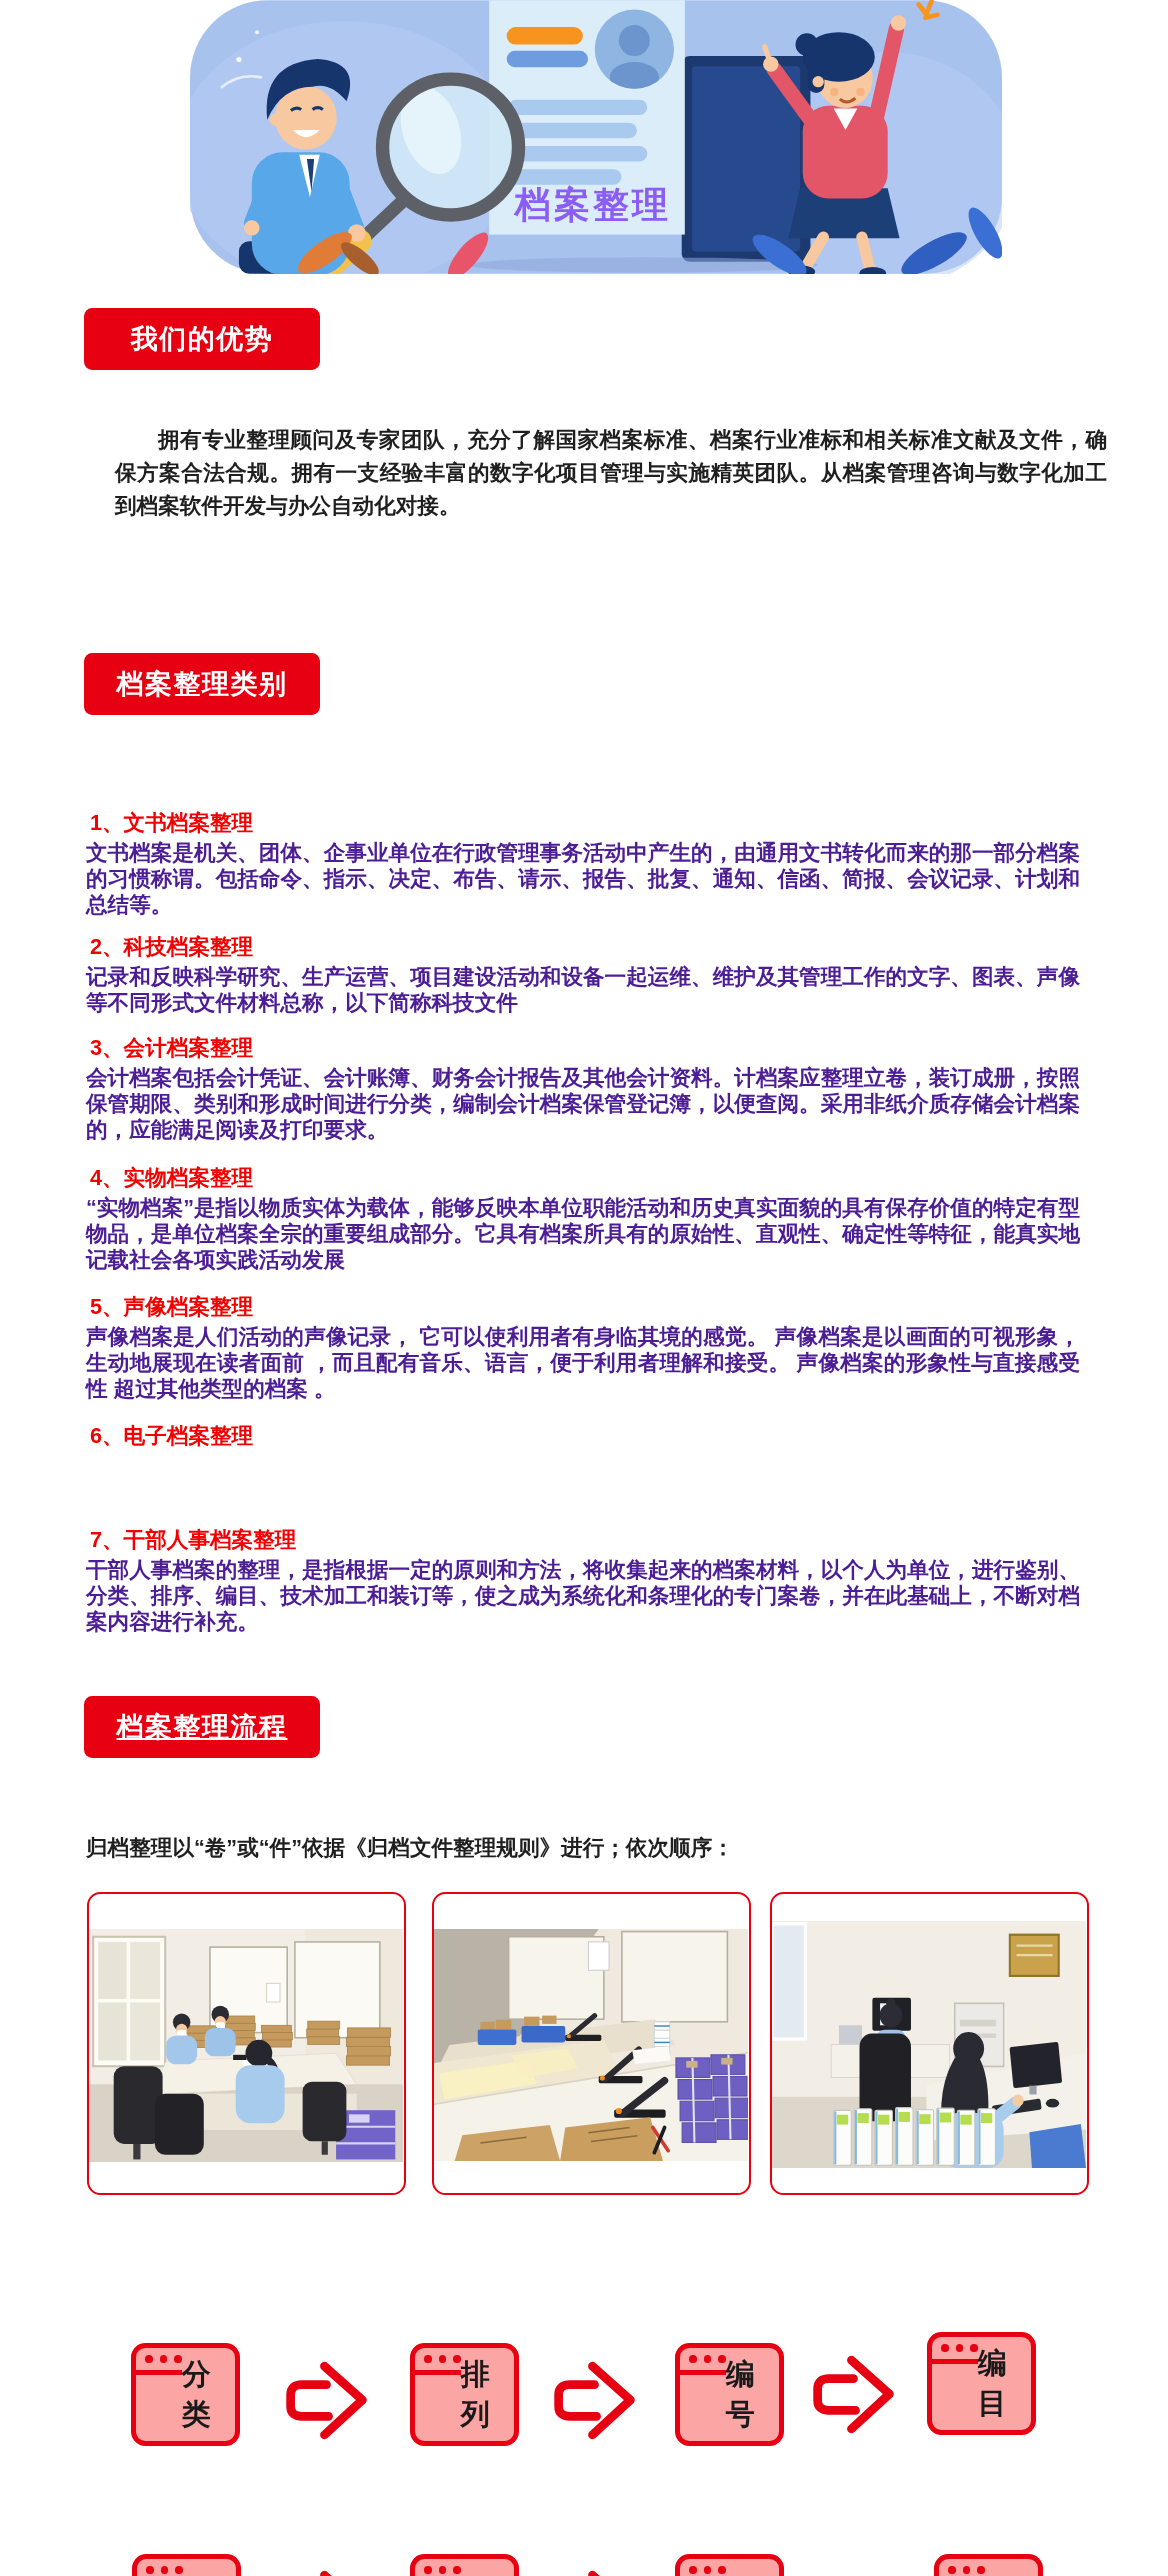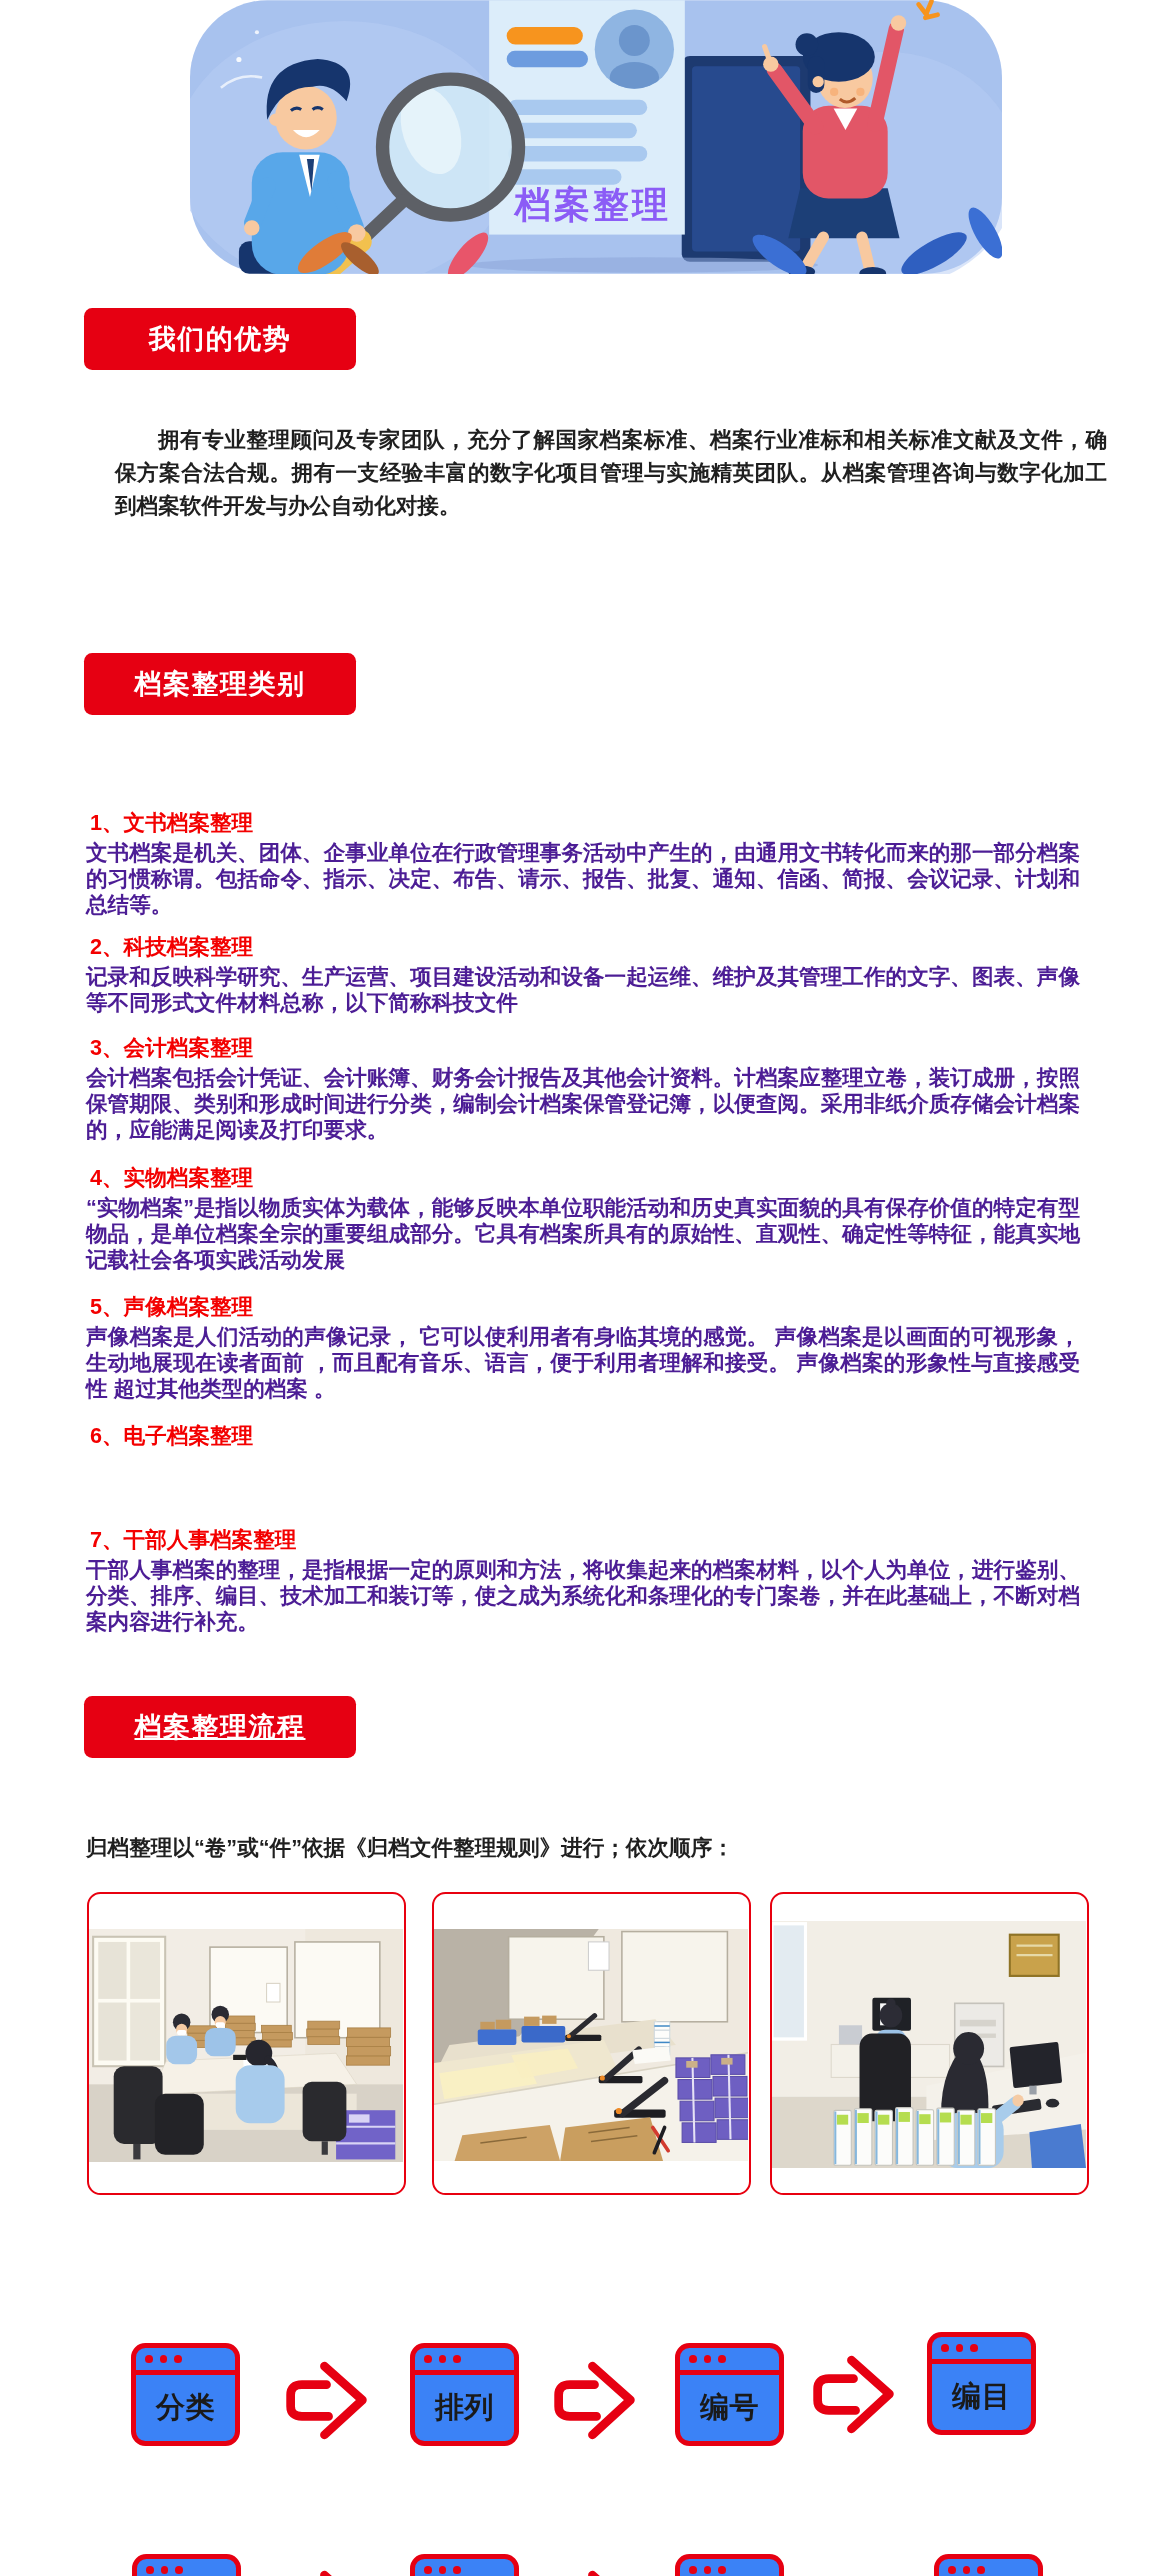--- a/index.html
+++ b/index.html
@@ -1,20 +1,20 @@
 <!DOCTYPE html>
 <html style="font-size:8.2px"><head>
 <meta charset="utf-8">
 <style>
   html,body{margin:0;padding:0;background:#ffffff;}
   #page{position:relative;width:1168px;height:2921px;background:#ffffff;overflow:hidden;
         font-family:"Liberation Sans","DejaVu Sans",sans-serif;color:#1f1f1f;}
   .abs{position:absolute;}
   
-  .badge{position:absolute;left:84px;width:272px;height:62px;background:#e60012;border-radius:8.2px;
+  .badge{position:absolute;left:84px;width:236px;height:62px;background:#e60012;border-radius:8.2px;
          display:flex;align-items:center;justify-content:center;color:#ffffff;font-size:27px;
          font-weight:700;letter-spacing:1.5px;}
   
   .intro{position:absolute;left:89px;top:423px;width:992px;font-size:21.6px;line-height:33px;
          font-weight:600;text-align:justify;text-indent:43px;color:#1f1f1f;margin-left:26px;}
   
   .cat-item{position:absolute;left:86px;width:994px;}
   .cat-item h3{margin:4px;font-size:21.6px;line-height:26px;font-weight:700;color:#f30000;}
   .cat-item p{margin:1px 0 0 0;font-size:21.6px;line-height:26px;font-weight:600;text-align:justify;color:#4c1d95;}
   .flow-note{position:absolute;left:86px;top:1809px;width:1010px;font-size:21.6px;line-height:29px;
@@ -22,21 +22,21 @@
   
   .banner-title{position:absolute;left:490px;top:181px;width:206px;text-align:center;
                 font-size:36px;font-weight:700;color:#8b5cf6;letter-spacing:3.1px;}
   
   .photo-card{position:absolute;top:1892px;width:319px;height:303px;background:#ffffff;
               border:2.6px solid #e8000f;border-radius:13.4px;box-sizing:border-box;overflow:hidden;}
   .photo-content{position:absolute;left:0;width:314px;}
   .photo-content svg{display:block;width:100%;height:100%;}
   
   .step{position:absolute;width:109px;height:103px;border:5.7px solid #e60012;border-radius:14.4px;
-        background:#3b82f6;box-sizing:border-box;display:flex;flex-direction:column;}
+        background:#fca5a5;box-sizing:border-box;display:flex;flex-direction:row;}
   .step-header{height:21.6px;border-bottom:5.2px solid #e60012;display:flex;align-items:center;
                padding-left:9.3px;gap:6.7px;flex:0 0 auto;}
   .dot{width:7.7px;height:7.7px;border-radius:50%;background:#e60012;}
   .step-label{flex:1;display:flex;align-items:center;justify-content:center;
               font-size:29px;font-weight:700;color:#1a1a1a;letter-spacing:0.5px;}
   .arrow{position:absolute;width:90px;height:82px;}
 </style>
 </head>
 <body>
 

